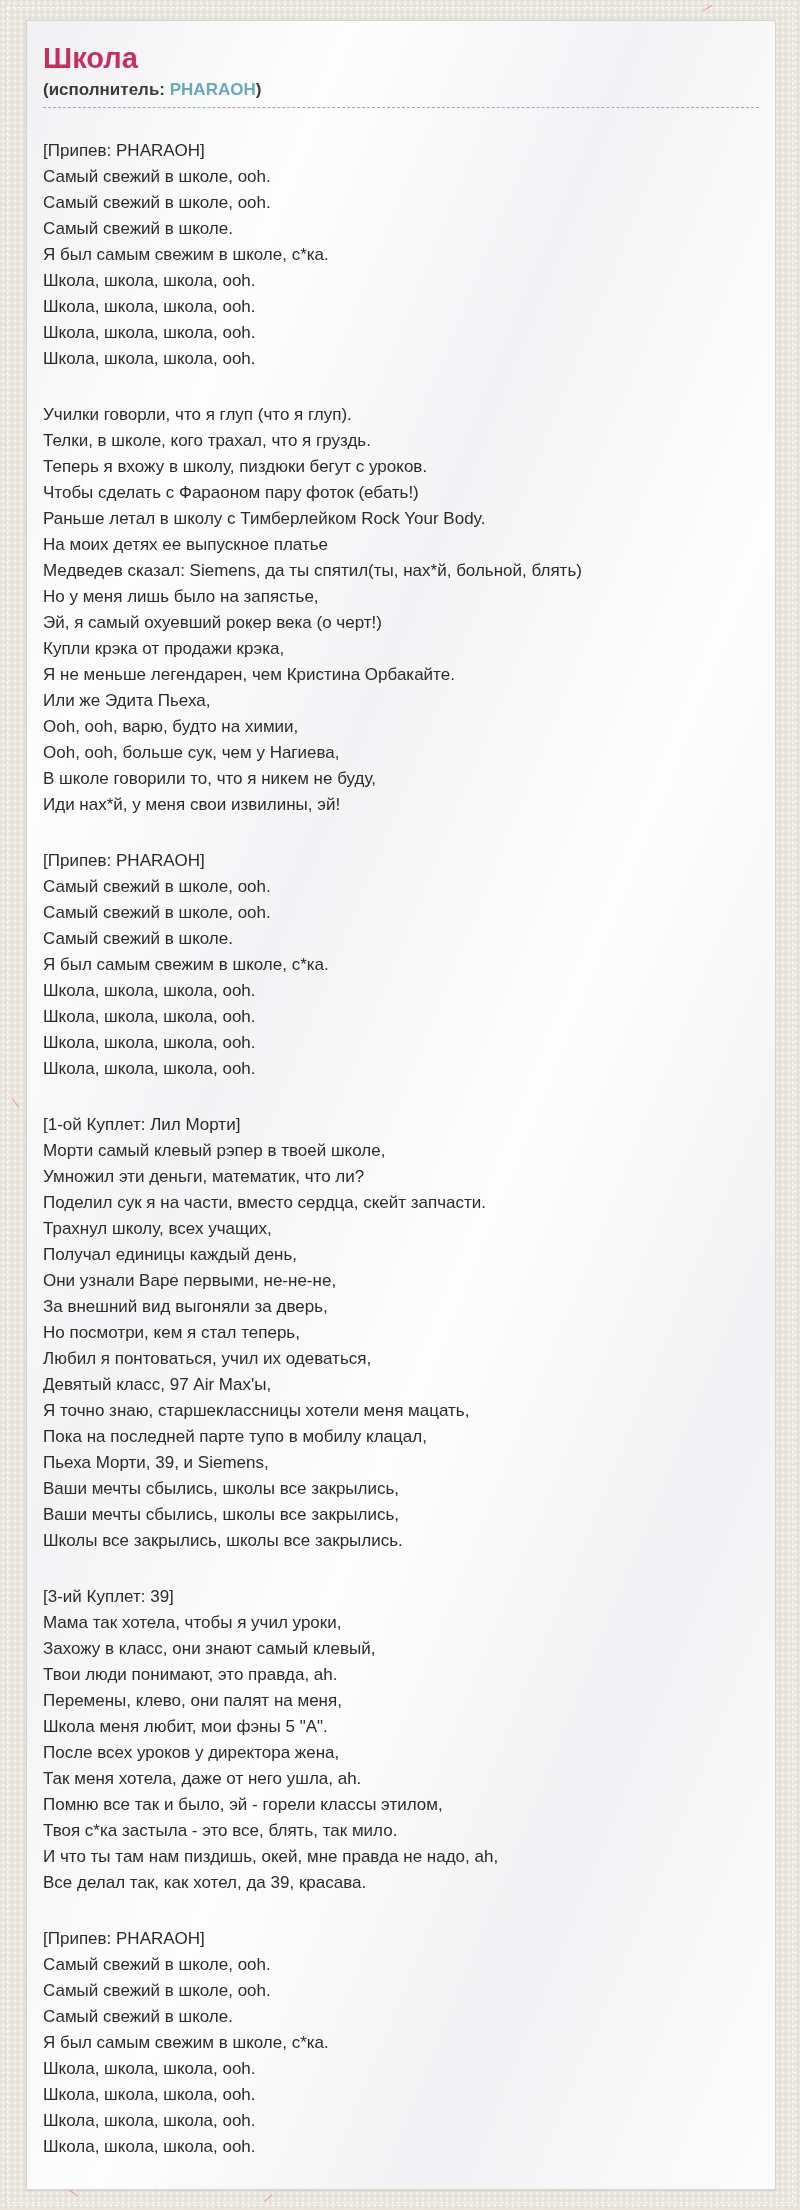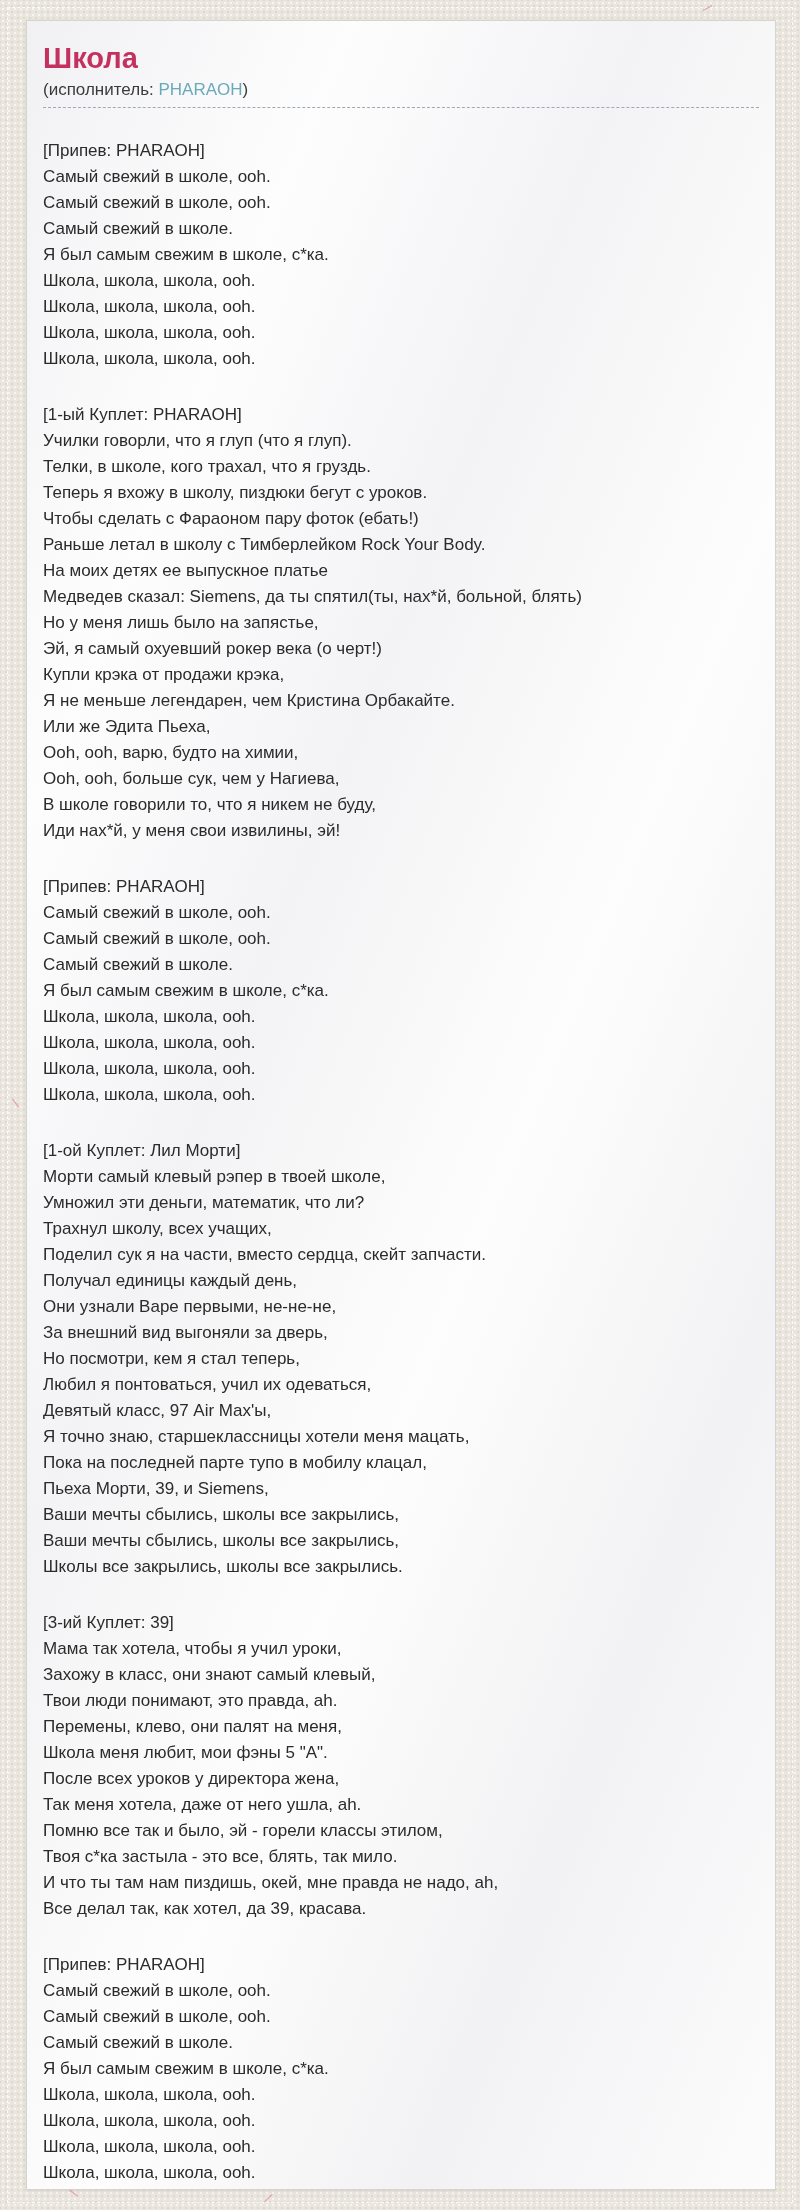--- a/index.html
+++ b/index.html
@@ -48,20 +48,21 @@
     color: #c5315f;
     margin-top: 7px;
   }
   .artist-row {
     font-size: 17px;
     line-height: 23px;
     color: #3b3b3b;
     margin-top: 3px;
     padding-bottom: 6px;
     border-bottom: 1px dashed #9aaab6;
+    font-weight: bold;
   }
   .artist-link {
     color: #68aaba;
     text-decoration: none;
     cursor: pointer;
   }
   .lyrics {
     margin-top: 13px;
     font-size: 17px;
     line-height: 26px;
@@ -93,21 +94,20 @@
         <div class="line">Самый свежий в школе, ooh.</div>
         <div class="line">Самый свежий в школе, ooh.</div>
         <div class="line">Самый свежий в школе.</div>
         <div class="line">Я был самым свежим в школе, с*ка.</div>
         <div class="line">Школа, школа, школа, ooh.</div>
         <div class="line">Школа, школа, школа, ooh.</div>
         <div class="line">Школа, школа, школа, ooh.</div>
         <div class="line">Школа, школа, школа, ooh.</div>
       </div>
       <div class="section">
-        <div class="line">[1-ый Куплет: PHARAOH]</div>
         <div class="line">Училки говорли, что я глуп (что я глуп).</div>
         <div class="line">Телки, в школе, кого трахал, что я груздь.</div>
         <div class="line">Теперь я вхожу в школу, пиздюки бегут с уроков.</div>
         <div class="line">Чтобы сделать с Фараоном пару фоток (ебать!)</div>
         <div class="line">Раньше летал в школу с Тимберлейком Rock Your Body.</div>
         <div class="line">На моих детях ее выпускное платье</div>
         <div class="line">Медведев сказал: Siemens, да ты спятил(ты, нах*й, больной, блять)</div>
         <div class="line">Но у меня лишь было на запястье,</div>
         <div class="line">Эй, я самый охуевший рокер века (о черт!)</div>
         <div class="line">Купли крэка от продажи крэка,</div>
@@ -126,22 +126,22 @@
         <div class="line">Я был самым свежим в школе, с*ка.</div>
         <div class="line">Школа, школа, школа, ooh.</div>
         <div class="line">Школа, школа, школа, ooh.</div>
         <div class="line">Школа, школа, школа, ooh.</div>
         <div class="line">Школа, школа, школа, ooh.</div>
       </div>
       <div class="section">
         <div class="line">[1-ой Куплет: Лил Морти]</div>
         <div class="line">Морти самый клевый рэпер в твоей школе,</div>
         <div class="line">Умножил эти деньги, математик, что ли?</div>
+        <div class="line">Поделил сук я на части, вместо сердца, скейт запчасти.</div>
         <div class="line">Трахнул школу, всех учащих,</div>
-        <div class="line">Поделил сук я на части, вместо сердца, скейт запчасти.</div>
         <div class="line">Получал единицы каждый день,</div>
         <div class="line">Они узнали Варе первыми, не-не-не,</div>
         <div class="line">За внешний вид выгоняли за дверь,</div>
         <div class="line">Но посмотри, кем я стал теперь,</div>
         <div class="line">Любил я понтоваться, учил их одеваться,</div>
         <div class="line">Девятый класс, 97 Air Max'ы,</div>
         <div class="line">Я точно знаю, старшеклассницы хотели меня мацать,</div>
         <div class="line">Пока на последней парте тупо в мобилу клацал,</div>
         <div class="line">Пьеха Морти, 39, и Siemens,</div>
         <div class="line">Ваши мечты сбылись, школы все закрылись,</div>

